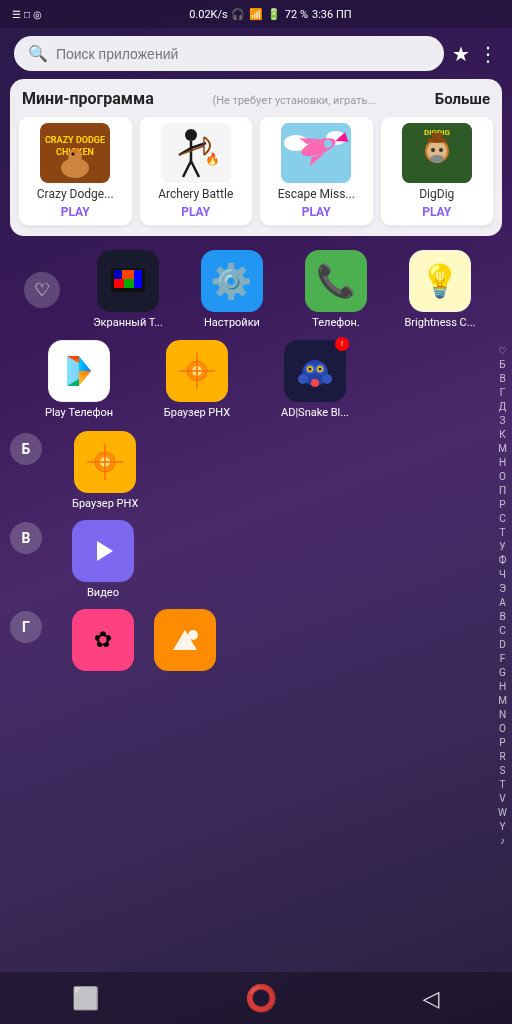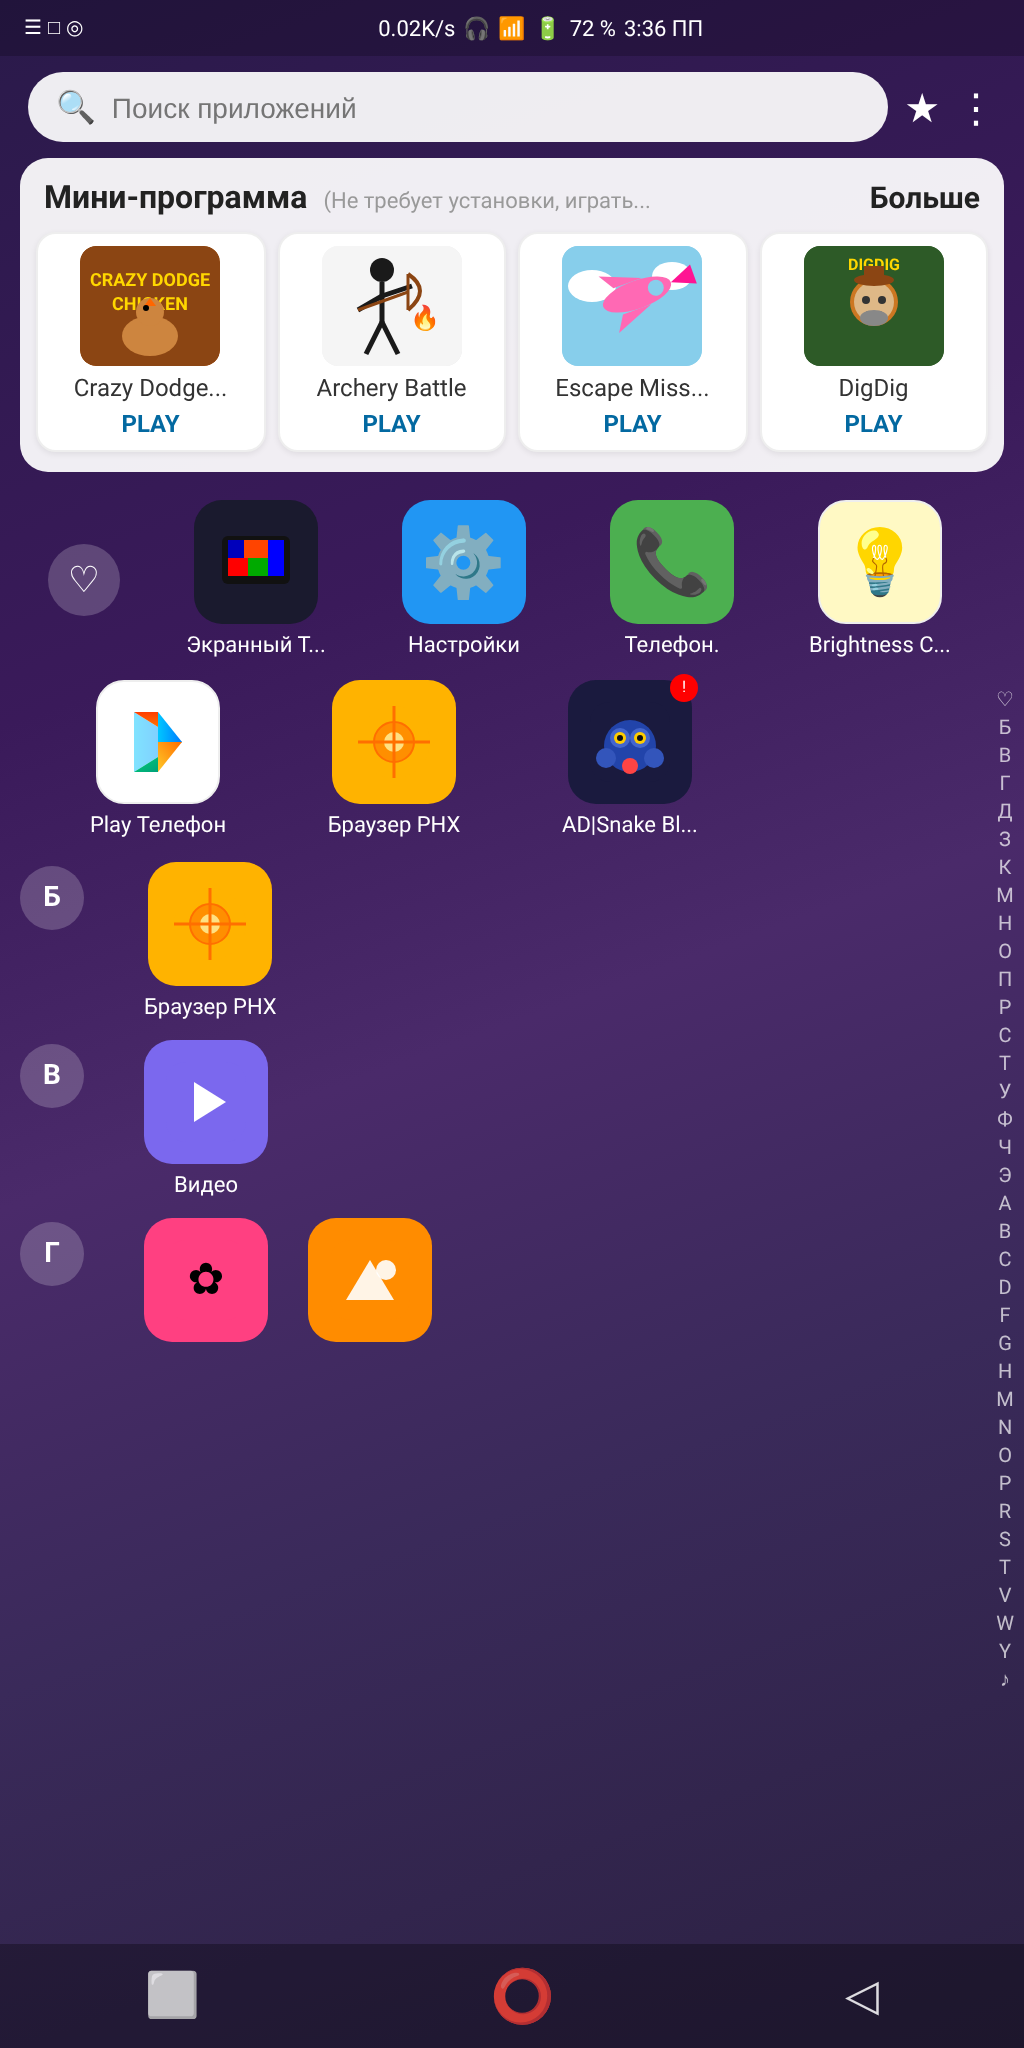--- a/index.html
+++ b/index.html
@@ -55,25 +55,25 @@
     
     .mini-section {
       background: rgba(255,255,255,0.93);
       margin: 0 10px 10px;
       border-radius: 14px;
       padding: 10px 8px;
     }
     .mini-header {
       display: flex;
       align-items: baseline;
-      gap: 8px;
+      gap: 22px;
       padding: 0 4px 8px;
     }
     .mini-title { font-size: 16px; font-weight: bold; color: #222; }
-    .mini-subtitle { font-size: 11px; color: #999; flex: 1; overflow: hidden; white-space: nowrap; text-overflow: ellipsis; }
+    .mini-subtitle { font-size: 11px; color: #999; flex: 1; overflow: hidden; white-space: nowrap; text-overflow: ellipsis; text-align: center; }
     .mini-more { font-size: 15px; font-weight: bold; color: #222; }
 
     .mini-games {
       display: flex;
       gap: 6px;
       justify-content: space-between;
     }
     .mini-game-card {
       flex: 1;
       background: #fff;
@@ -95,21 +95,21 @@
       align-items: center;
       justify-content: center;
     }
     .game-name {
       font-size: 12px;
       color: #333;
       line-height: 1.2;
     }
     .game-play {
       font-size: 12px;
-      color: #0369a1;
+      color: #8b5cf6;
       font-weight: bold;
     }
     .app-grid {
       display: grid;
       grid-template-columns: repeat(4, 1fr);
       gap: 10px;
       padding: 0 10px;
     }
     .app-item {
       display: flex;

